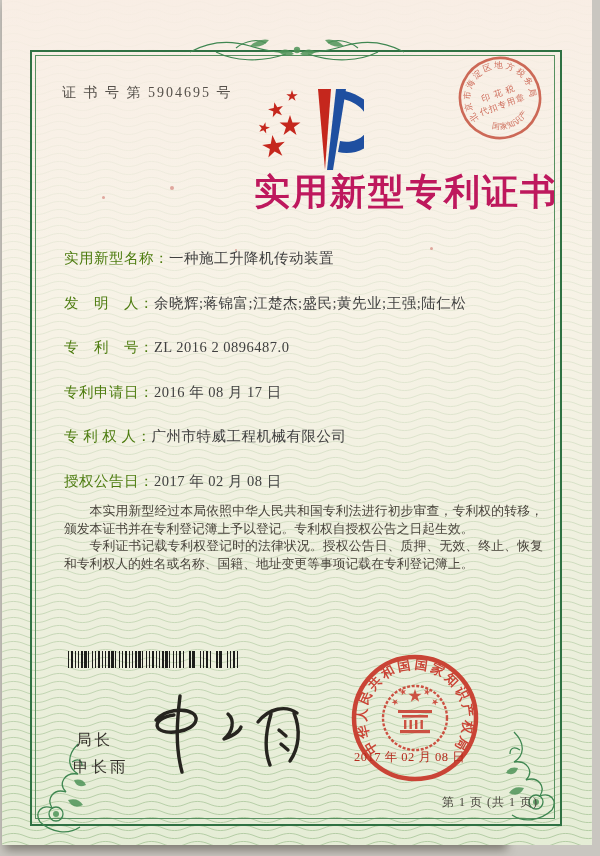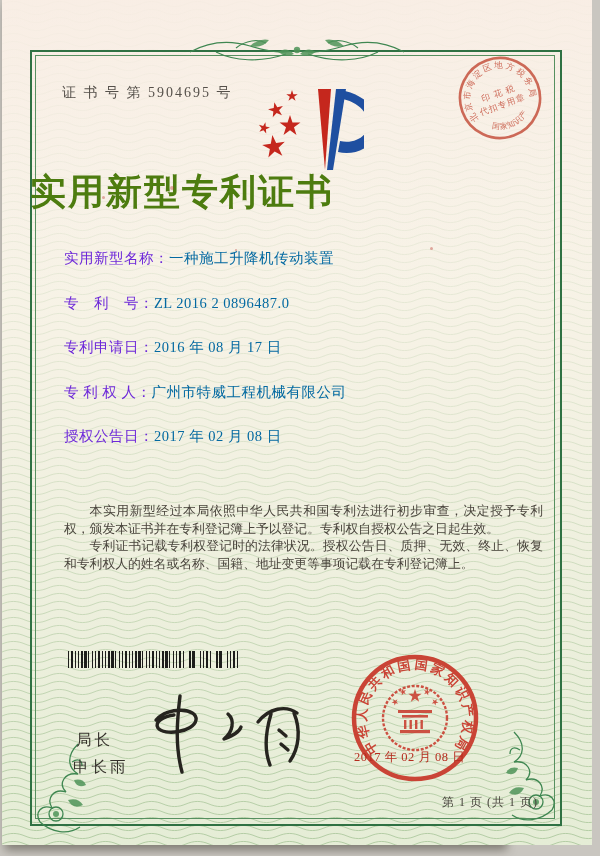--- a/index.html
+++ b/index.html
@@ -6,27 +6,27 @@
   .photo{position:relative;width:600px;height:856px;background:#c9c6c0;overflow:hidden;
          font-family:"Liberation Serif","DejaVu Serif",serif;}
   .paper{position:absolute;left:2px;top:0;width:502px;height:845px;background:#f8f4ea;
          box-shadow:3px 5px 9px rgba(55,50,40,.5);}
   .bg{position:absolute;left:0;top:0;}
   .frame-outer{position:absolute;left:28px;top:50px;width:528px;height:772px;border:2px solid #2f7143;}
   .frame-inner{position:absolute;left:33px;top:55px;width:518px;height:762px;border:1px solid #56905f;}
   .ornament{position:absolute;}
   .cert-no{position:absolute;left:60px;top:84px;font-size:14px;letter-spacing:2px;color:#55504a;}
   .logo{position:absolute;left:240px;top:84px;}
-  .title{position:absolute;left:28px;top:168px;width:528px;text-align:left;
-         font-size:36px;font-weight:600;letter-spacing:2px;color:#4d7c0f;}
+  .title{position:absolute;left:28px;top:168px;width:528px;text-align:right;
+         font-size:36px;font-weight:600;letter-spacing:2px;color:#be185d;}
   .fields{position:absolute;left:62px;top:250px;width:480px;}
   .field{height:29.5px;padding-bottom:15px;font-size:14.5px;line-height:16px;color:#3e3a33;
          letter-spacing:.5px;white-space:nowrap;}
-  .field .lbl{color:#6d28d9;}
-  .field .val{color:#0369a1;}
+  .field .lbl{color:#4d7c0f;}
+  .field .val{color:#404040;}
   .paras{position:absolute;left:62px;top:503px;width:479px;}
   .paras p{margin:0;text-indent:2em;font-size:12.8px;line-height:17.6px;text-align:justify;color:#49443c;}
   .barcode{position:absolute;left:66px;top:651px;width:170px;height:17px;background:
     repeating-linear-gradient(90deg,#1d1d1b 0 1.5px,transparent 1.5px 3px,#1d1d1b 3px 5.5px,
     transparent 5.5px 7px,#1d1d1b 7px 8px,transparent 8px 10.5px,#1d1d1b 10.5px 11.5px,transparent 11.5px 13.5px);}
   .director-title{position:absolute;left:74px;top:698px;font-size:15.5px;letter-spacing:3px;color:#35312b;margin-top:32px;}
   .director-name{position:absolute;left:71px;top:729px;font-size:15.5px;letter-spacing:3px;color:#35312b;margin-top:28px;}
   .signature{position:absolute;left:138px;top:686px;}
   .seal{position:absolute;left:345px;top:650px;opacity:.93;}
   .seal-date{position:absolute;left:352px;top:749px;font-size:12.5px;letter-spacing:.5px;
@@ -142,35 +142,38 @@
       </g>
     </svg>
 
     <div class="title">实用新型专利证书</div>
 
     <div class="fields">
       <div class="field">
         <span class="lbl">实用新型名称：</span><span class="val">一种施工升降机传动装置</span>
       </div>
       <div class="field">
+        <span class="lbl">发　明　人：</span><span class="val">余晓辉;蒋锦富;江楚杰;盛民;黄先业;王强;陆仁松</span>
+      </div>
+      <div class="field">
         <span class="lbl">专　利　号：</span><span class="val">ZL 2016 2 0896487.0</span>
       </div>
       <div class="field">
         <span class="lbl">专利申请日：</span><span class="val">2016 年 08 月 17 日</span>
       </div>
       <div class="field">
         <span class="lbl">专 利 权 人：</span><span class="val">广州市特威工程机械有限公司</span>
       </div>
       <div class="field">
         <span class="lbl">授权公告日：</span><span class="val">2017 年 02 月 08 日</span>
       </div>
     </div>
 
     <div class="paras">
-      <p>本实用新型经过本局依照中华人民共和国专利法进行初步审查，决定授予专利权，颁发本证书并在专利登记簿上予以登记。专利权自授权公告之日起生效。</p>
+      <p>本实用新型经过本局依照中华人民共和国专利法进行初步审查，专利权的转移，颁发本证书并在专利登记簿上予以登记。专利权自授权公告之日起生效。</p>
       <p>专利证书记载专利权登记时的法律状况。授权公告日、质押、无效、终止、恢复和专利权人的姓名或名称、国籍、地址变更等事项记载在专利登记簿上。</p>
     </div>
 
     <div class="barcode"></div>
 
     <div class="director-title">局长</div>
     <div class="director-name">申长雨</div>
 
     <svg class="signature" width="180" height="95" viewBox="0 0 180 95">
       <g stroke="#26241f" stroke-width="3.4" fill="none" stroke-linecap="round" stroke-linejoin="round">

